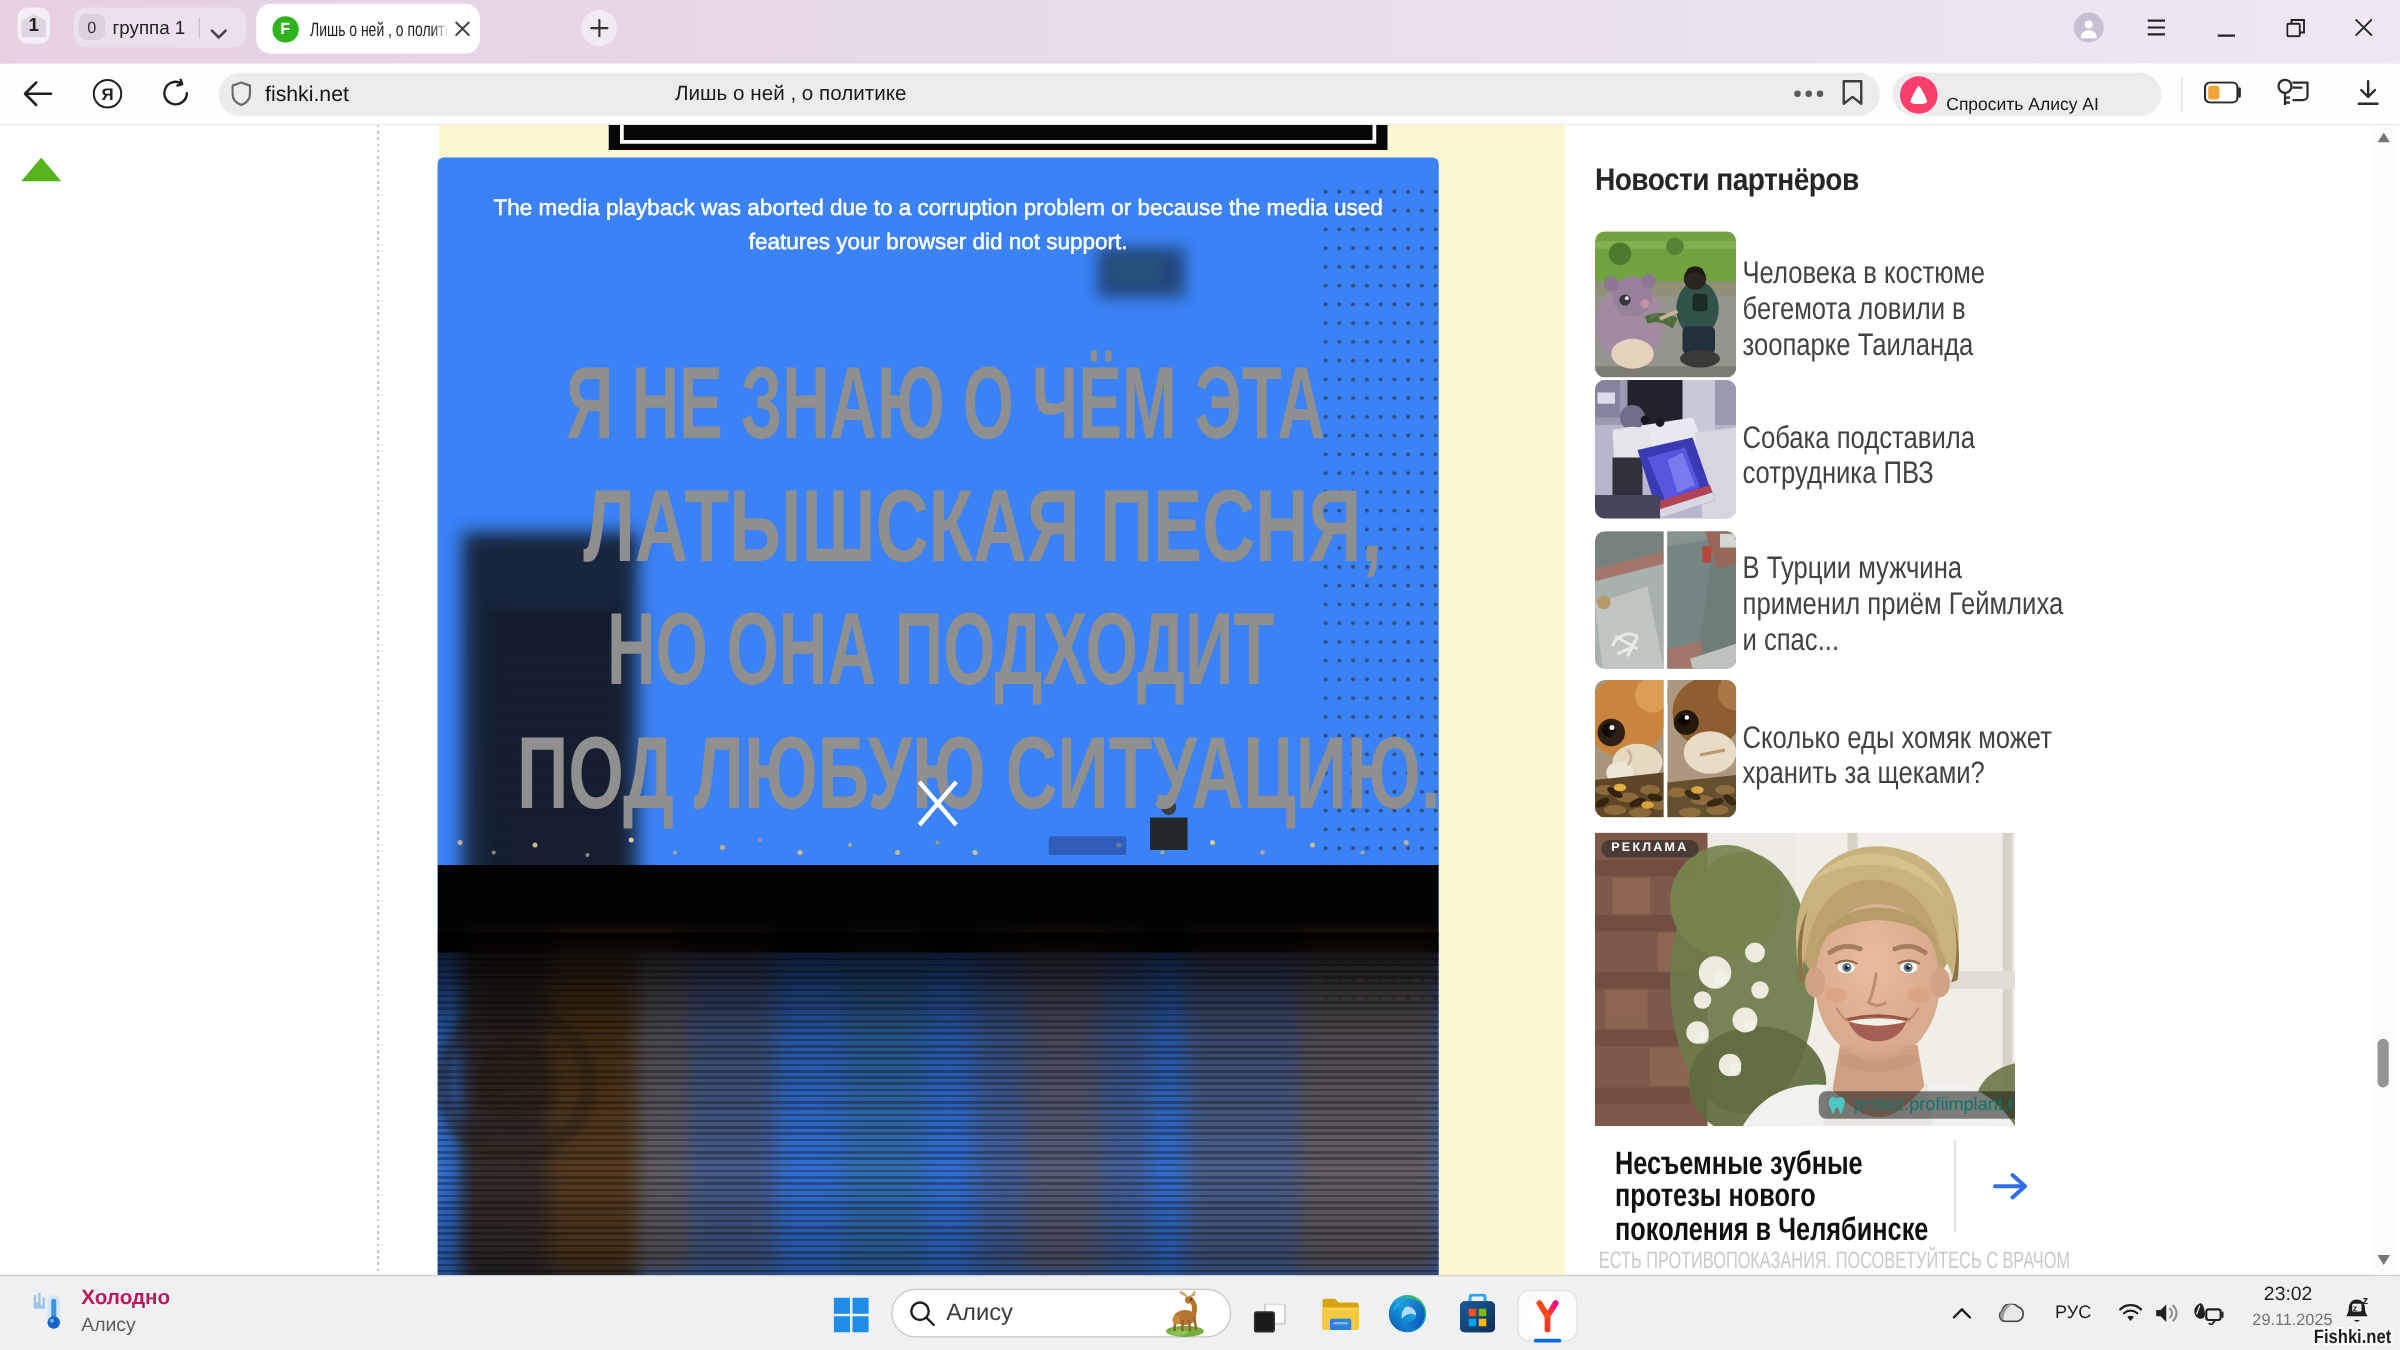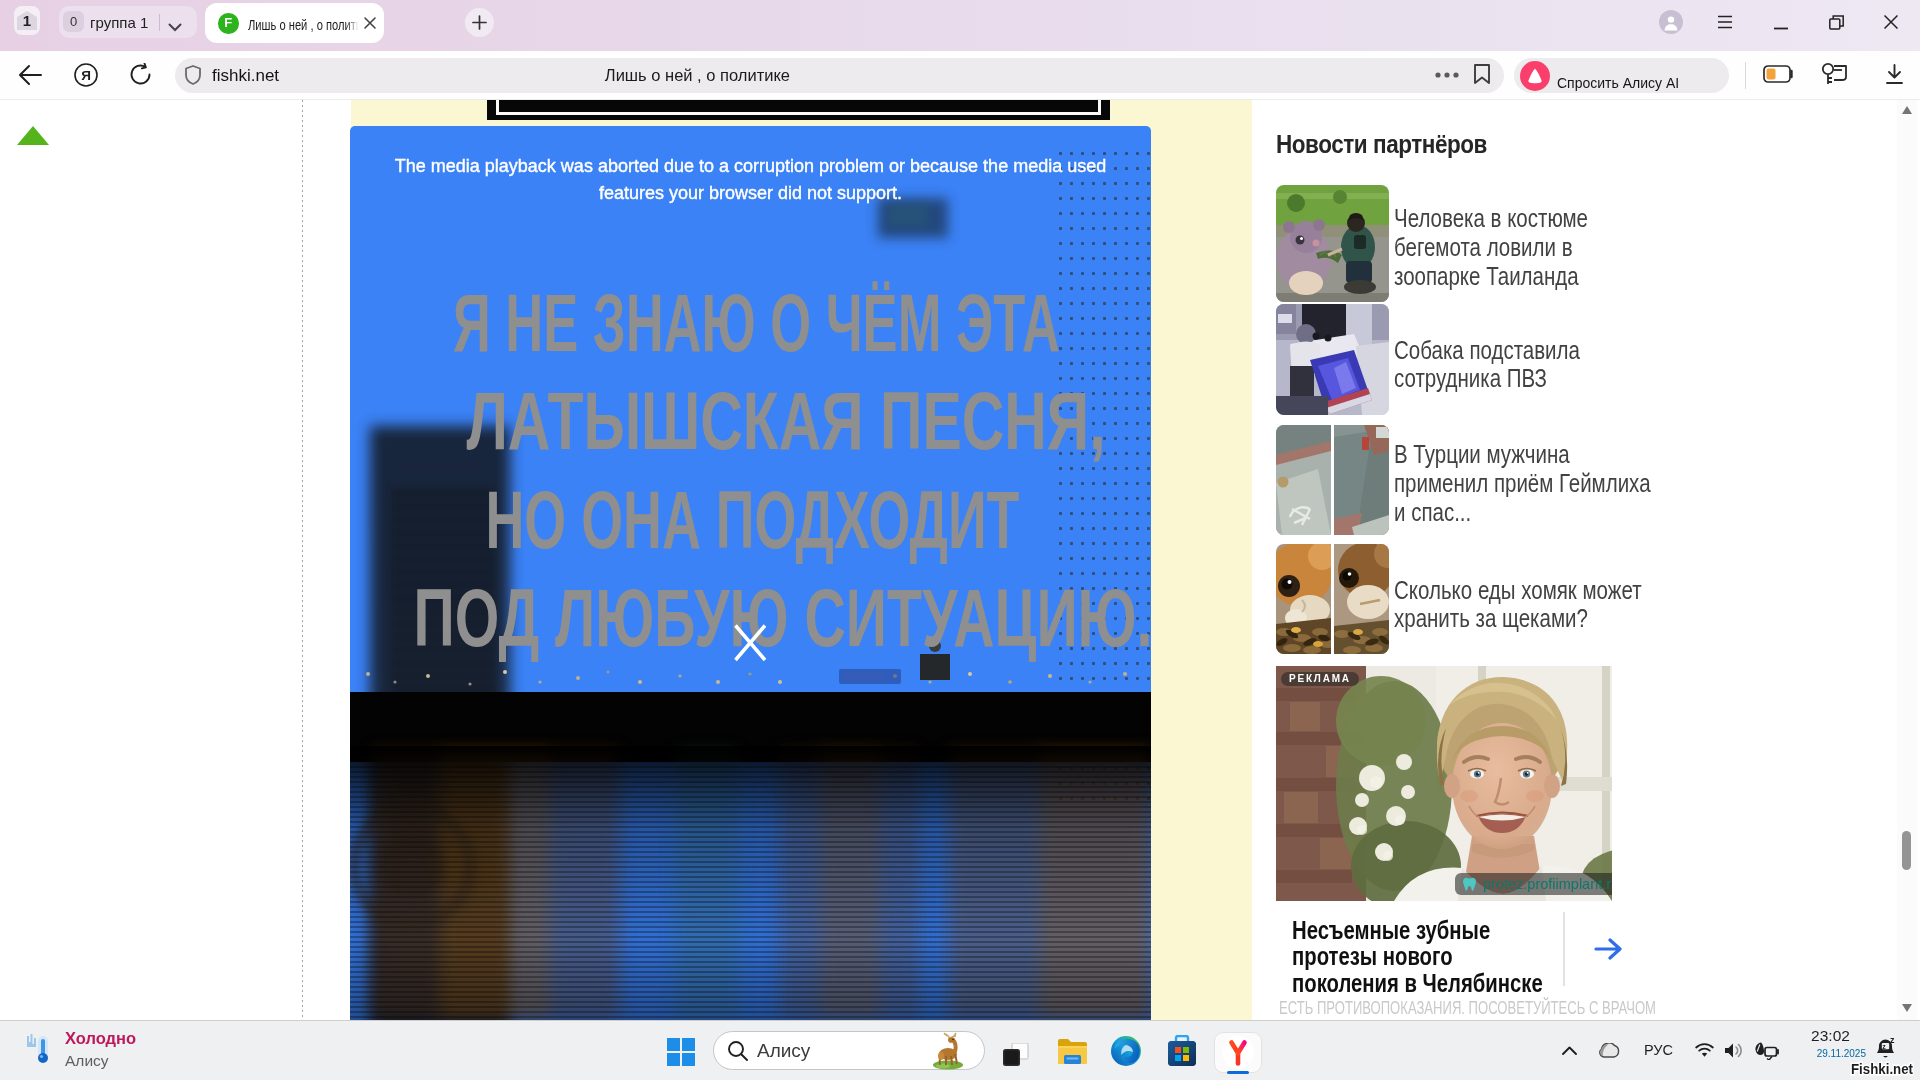--- a/index.html
+++ b/index.html
@@ -20,21 +20,21 @@
 #newtab{left:465px;top:8px;width:29px;height:29px;border-radius:50%;background:#f1eaf3}
 
 #avatar{left:1659px;top:10px;width:24px;height:24px;border-radius:50%;background:#c8bfd3;overflow:hidden}
 
 #toolbar{left:0;top:44px;width:1920px;height:56px}
 #toolpanel{left:0;top:7px;width:1920px;height:49px;background:#fefefe;border-radius:12px 12px 0 0}
 #urlbar{left:175px;top:14px;width:1329px;height:35px;border-radius:17.5px;background:#edebee}
 #alisa{left:1514px;top:14px;width:215px;height:35px;border-radius:17.5px;background:#edebee}
 #alisa .circ{left:6px;top:2.5px;width:30px;height:30px;border-radius:50%;background:#fb3f6c}
 #alisa .label{left:43px;top:17px;font-size:14px;color:#161616}
-#pagetitle{left:540px;top:21.5px;width:250px;text-align:right;font-size:16.5px;color:#1b1b1b}
+#pagetitle{left:540px;top:21.5px;width:250px;text-align:left;font-size:16.5px;color:#1b1b1b}
 #urltext{left:212px;top:22px;font-size:17px;color:#141414}
 
 #page{left:0;top:100px;width:1920px;height:920px;background:#fff;box-shadow:0 -1px 0 #ececec}
 #dotline{left:302px;top:0;width:1px;height:920px;background:repeating-linear-gradient(180deg,#a4a4a4 0 2px,rgba(0,0,0,0) 2px 5px)}
 #greentri{left:17px;top:26px;width:0;height:0;border-left:16.5px solid transparent;border-right:16.5px solid transparent;border-bottom:19px solid #55b41c}
 #yellow{left:351px;top:0;width:901px;height:920px;background:#fbf7d3}
 #topvid{left:487px;top:0;width:623px;height:20px;background:#070707;overflow:hidden}
 #topvid .frame{left:9px;top:-18px;width:605px;height:33px;border:3px solid #fafafa}
 #video{left:350px;top:26px;width:801px;height:894px;background:#3b82f6;border-radius:5px 5px 0 0;overflow:hidden}
 .errline{position:absolute;width:801px;text-align:center;color:#fff;font-size:18px;-webkit-text-stroke:0.4px #fff}
@@ -625,21 +625,21 @@
         <path d="M12 5 A4.5 4.5 0 0 1 12 12 M14.5 2.5 A8 8 0 0 1 14.5 14.5" fill="none" stroke="#8b8b8b" stroke-width="1.6" stroke-linecap="round"></path>
       </svg>
     <svg class="abs" style="left:1753px;top:21px" width="26" height="18" viewBox="0 0 26 18">
       <path d="M7.5 0.5 C4 1.5 2 5 2.5 8 C3 11 5 13 7.5 13 C9.5 13 11 11.5 11 9.5 C11 6.5 9.5 0.5 7.5 0.5 Z" fill="#1f1f1f"></path>
       <path d="M6.8 2.5 L4.2 9.5" stroke="#eff0f1" stroke-width="1.1"></path>
       <rect x="12" y="5.5" width="11.5" height="8.5" rx="2" fill="none" stroke="#1f1f1f" stroke-width="1.7"></rect>
       <path d="M25 8 V11.5" stroke="#1f1f1f" stroke-width="1.8" stroke-linecap="round"></path>
       <path d="M14 16.5 L16 18 L19 14.5" fill="none" stroke="#1f1f1f" stroke-width="1.4"></path>
     </svg>
     <div class="abs" style="left:1795px;top:6px;width:71px;text-align:center;font-size:15.5px;color:#1f1f1f">23:02</div>
-    <div class="abs" style="left:1790px;top:26.5px;width:76px;text-align:right;font-size:10px;color:#0369a1">29.11.2025</div>
+    <div class="abs" style="left:1790px;top:26.5px;width:76px;text-align:right;font-size:13px;color:#737373">29.11.2025</div>
     <svg class="abs" style="left:1875px;top:15px" width="24" height="26" viewBox="0 0 24 26">
       <path d="M2 17 C3 15 4 14 4 10 A6.5 6.5 0 0 1 17 10 C17 14 18 15 19 17 Z" fill="#1f1f1f"></path>
       <path d="M8.2 20 A2.6 2.6 0 0 0 12.8 20 Z" fill="#1f1f1f"></path>
       <rect x="6.8" y="7" width="7.4" height="6.2" rx="1" fill="#eff0f1"></rect>
       <text x="7.3" y="12.8" font-family="Liberation Sans" font-size="7" font-weight="bold" fill="#1f1f1f">z</text>
       <text x="15" y="7" font-family="Liberation Sans" font-size="9" font-weight="bold" fill="#1f1f1f">z</text>
     </svg>
     <svg class="abs" style="left:1850px;top:38px" width="70" height="20" viewBox="0 0 70 20">
         <text x="1" y="15" font-family="Liberation Sans" font-size="15.5" font-weight="bold" fill="#1d1d1d" stroke="#fff" stroke-width="3" paint-order="stroke" textLength="62" lengthAdjust="spacingAndGlyphs">Fishki.net</text>
       </svg>

